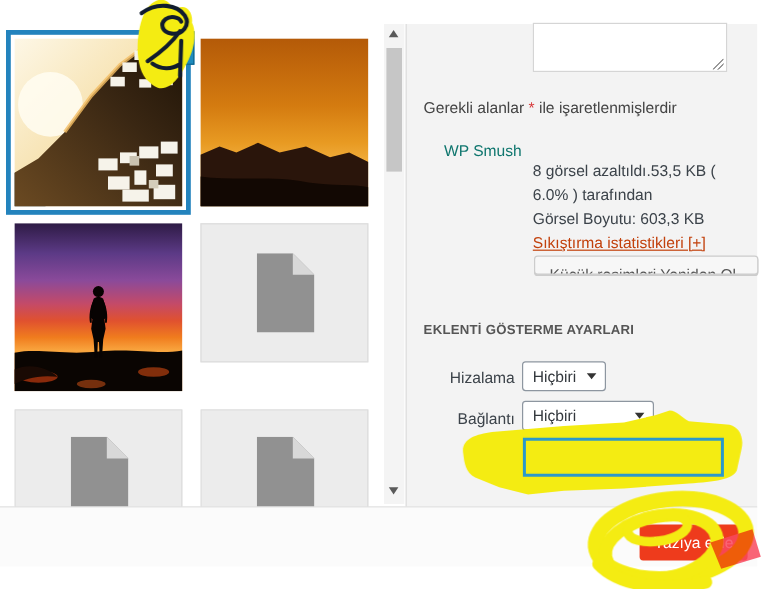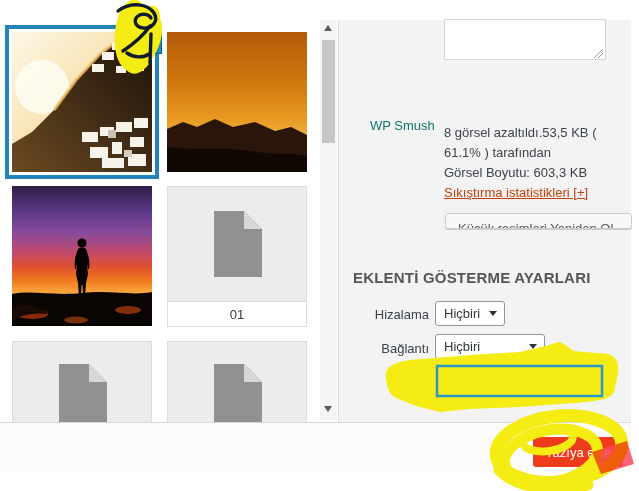--- a/index.html
+++ b/index.html
@@ -31,26 +31,26 @@
   
   .panel{position:absolute;left:338px;top:20px;width:293px;height:402px;background:#f3f3f3;
          border-left:1px solid #ddd;font-size:13px;}
   .panel .ta{position:absolute;left:105px;top:-1px;width:162px;height:41px;border:1px solid #d5d5d5;
              background:#fff;resize:none;outline:none;}
   .grip{position:absolute;left:255px;top:29px;width:9px;height:9px;pointer-events:none;
         background:linear-gradient(135deg,transparent 0 45%,#999 45% 53%,transparent 53% 68%,#999 68% 76%,transparent 76%);}
   .req{position:absolute;left:14px;top:62px;white-space:nowrap;color:#444;}
   .req .star{color:#d63638;}
   .smush-label{position:absolute;left:31px;top:98px;color:#0f766e;}
-  .smush-text{position:absolute;left:105px;top:103px;width:180px;line-height:20px;color:#3c434a;white-space:nowrap;}
+  .smush-text{position:absolute;left:105px;top:113px;width:180px;line-height:20px;color:#3c434a;white-space:nowrap;}
   .smush-link{color:#c2410c;text-decoration:underline;cursor:pointer;}
   .regen-btn{position:absolute;left:106px;top:193px;width:187px;height:16px;background:#f7f7f7;
              border:1px solid #ccc;border-radius:3px;box-shadow:0 1px 0 #ccc;color:#555;font-size:13px;
              line-height:29px;padding-left:12px;white-space:nowrap;overflow:hidden;cursor:pointer;}
-  .disp-heading{position:absolute;left:14px;top:249px;font-size:15px;font-weight:bold;
+  .disp-heading{position:absolute;left:14px;top:249px;font-size:11px;font-weight:bold;
                 color:#555;letter-spacing:.2px;white-space:nowrap;}
   .f-label{position:absolute;left:0;width:90px;text-align:right;color:#3c434a;white-space:nowrap;}
   .sel{position:absolute;height:25px;background:#fff;border:1px solid #8d96a0;border-radius:3px;
        display:flex;align-items:center;padding:0 21px 0 8px;color:#32373c;white-space:nowrap;cursor:pointer;}
   .sel .arr{position:absolute;right:7px;top:9px;width:0;height:0;border-left:4px solid transparent;
             border-right:4px solid transparent;border-top:5px solid #333;}
   .sel-boyut{height:31px;}
   .sel-boyut .arr{top:12px;}
   
   .footer-line{position:absolute;left:0;top:422px;width:631px;height:1px;background:#d9d9d9;}
@@ -152,21 +152,20 @@
     </svg>
   </div>
 
   <div class="doc-tile" style="left:167px;top:186px;">
     <div class="doc-icon-area">
       <svg width="48" height="66" viewBox="0 0 48 66">
         <path d="M0,0 H30 L48,18 V66 H0 Z" fill="#919191"></path>
         <path d="M30,0 L48,18 H30 Z" fill="#d8d8d8"></path>
       </svg>
     </div>
-    <div class="doc-caption">01</div>
   </div>
 
   <div class="tile-crop" style="left:12px;top:341px;">
     <div class="doc-tile" style="height:140px;">
       <div class="doc-icon-area">
         <svg width="48" height="66" viewBox="0 0 48 66">
           <path d="M0,0 H30 L48,18 V66 H0 Z" fill="#919191"></path>
           <path d="M30,0 L48,18 H30 Z" fill="#d8d8d8"></path>
         </svg>
       </div>
@@ -189,25 +188,26 @@
   <div class="scrollbar">
     <div class="sb-up"></div>
     <div class="sb-thumb"></div>
     <div class="sb-dn"></div>
   </div>
 
   <div class="panel">
     <textarea class="ta" style=""></textarea>
     <div class="grip"></div>
 
+    <div class="req"><span>Gerekli alanlar </span><span class="star">*</span><span> ile işaretlenmişlerdir</span></div>
 
     <div class="smush-label">WP Smush</div>
     <div class="smush-text">
       <div>8 görsel azaltıldı.53,5 KB (</div>
-      <div>61.1% ) tarafından</div>
+      <div>6.0% ) tarafından</div>
       <div>Görsel Boyutu: 603,3 KB</div>
       <div><a class="smush-link">Sıkıştırma istatistikleri [+]</a></div>
     </div>
     <div class="regen-btn">Küçük resimleri Yeniden Ol</div>
 
     <div class="disp-heading">EKLENTİ GÖSTERME AYARLARI</div>
 
     <div class="f-label" style="top:287px;">Hizalama</div>
     <div class="sel" style="left:96px;top:281px;width:70px;">
       <span>Hiçbiri</span>

